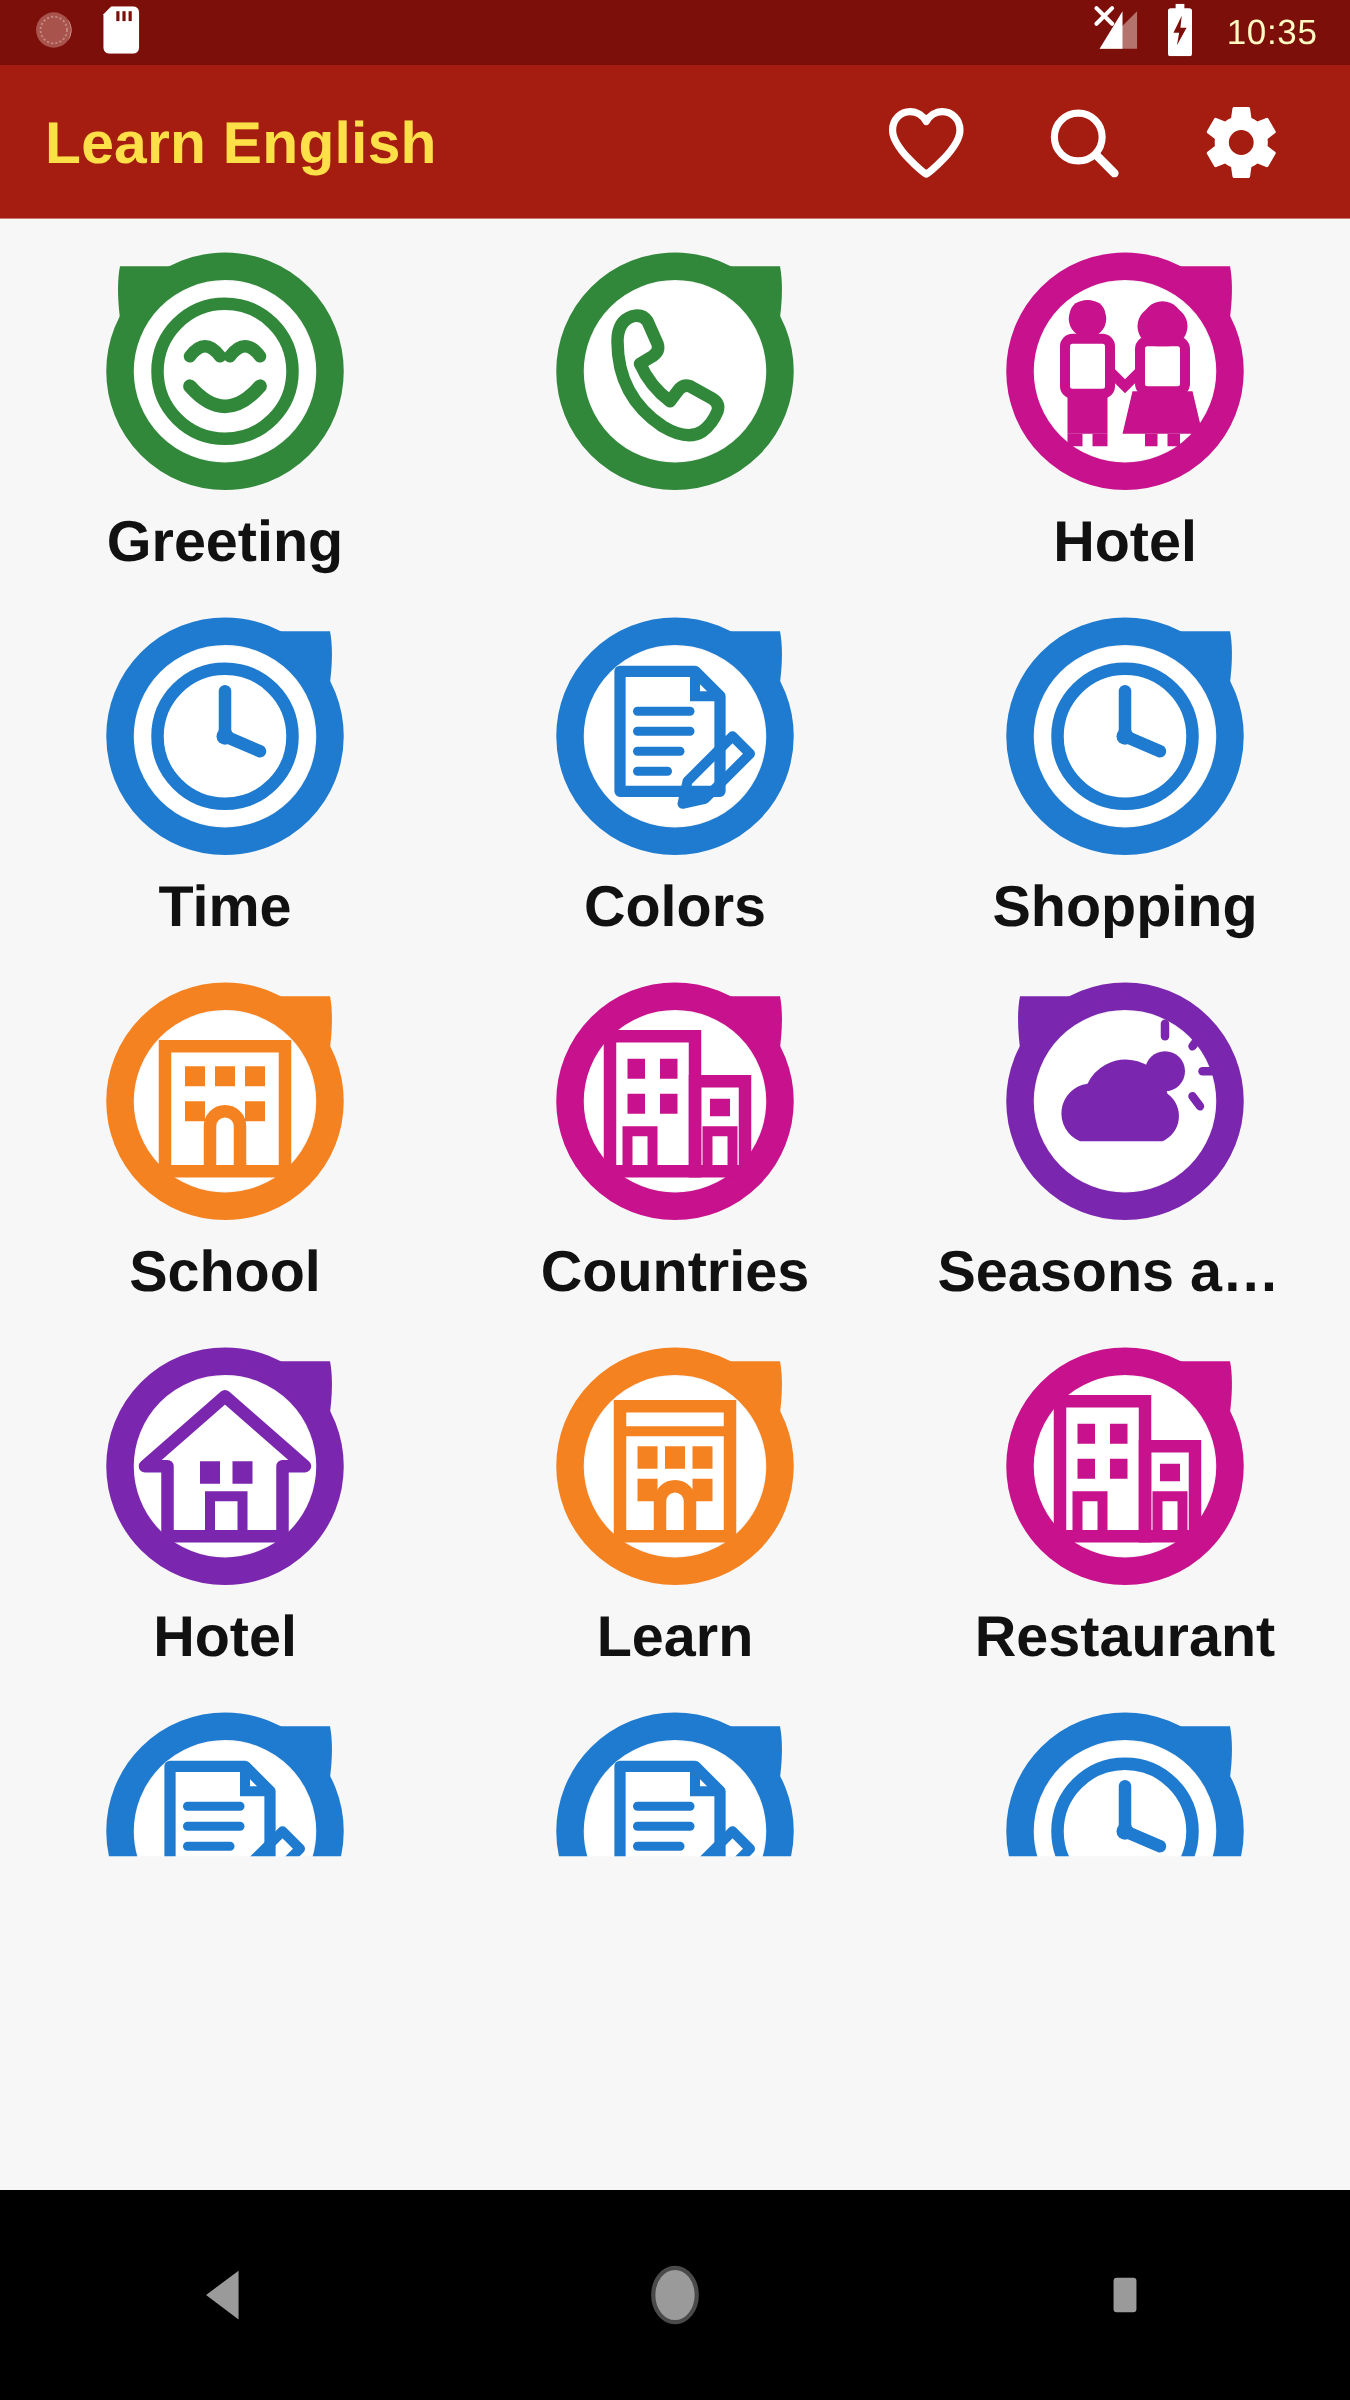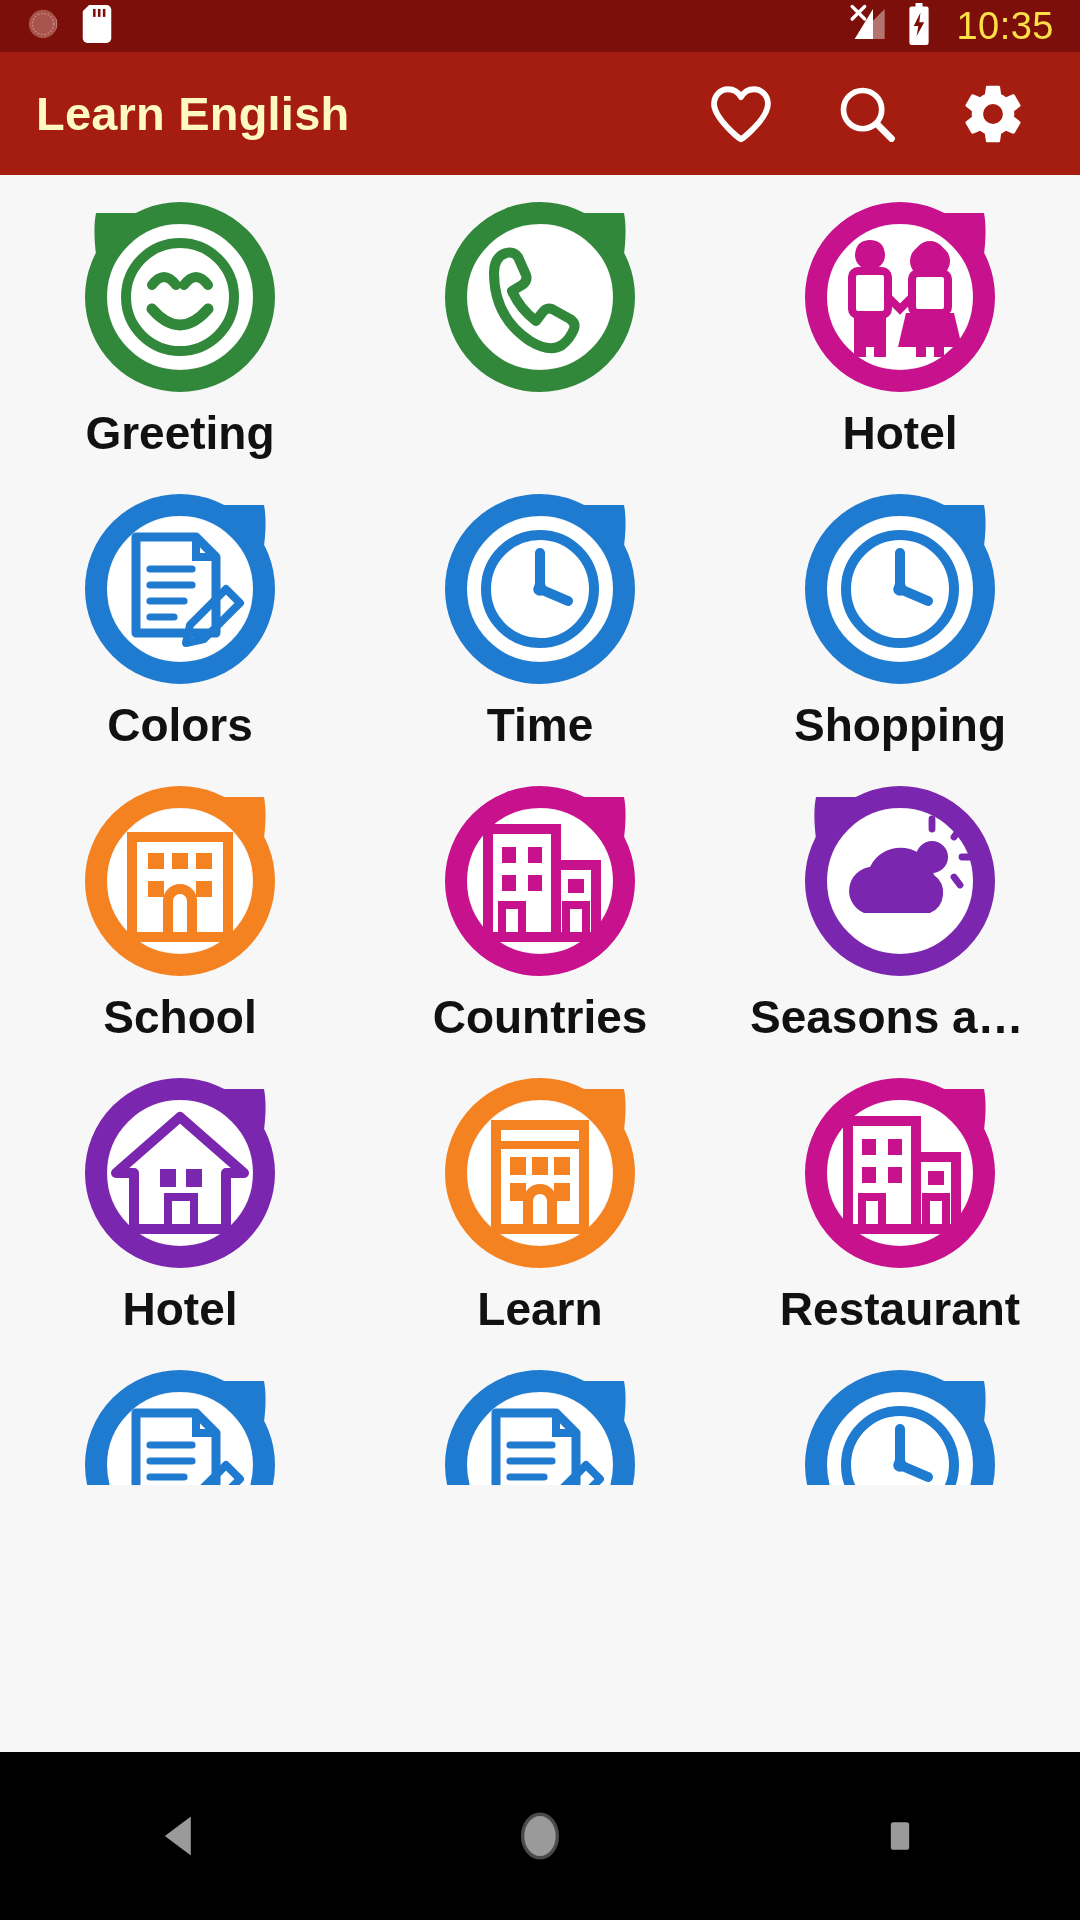--- a/index.html
+++ b/index.html
@@ -13,31 +13,31 @@
 
   
   .statusbar{
     position:absolute; top:0; left:0; width:1080px; height:52px;
     background:#7c0f0a; display:flex; align-items:center;
     padding:0 26px;
   }
   .sb-left{ display:flex; align-items:center; gap:22px; }
   .sb-right{ margin-left:auto; display:flex; align-items:center; gap:16px; }
   .sb-clock{
-    color:#fde047; font-size:38px; font-weight:400; letter-spacing:.5px;
+    color:#fef9c3; font-size:28px; font-weight:400; letter-spacing:.5px;
     margin-left:8px; line-height:1;text-align:center;
   }
 
   
   .appbar{
     position:absolute; top:52px; left:0; width:1080px; height:123px;
     background:#a51c10; display:flex; align-items:center; padding:0 36px;
   }
   .app-title{
-    color:#fef9c3; font-size:47px; font-weight:700; letter-spacing:.2px;
+    color:#fde047; font-size:47px; font-weight:700; letter-spacing:.2px;
     white-space:nowrap;
   }
   .appbar-actions{ margin-left:auto; display:flex; align-items:center; gap:52px; padding-right:14px;}
   .act{ width:74px; height:74px; display:flex; align-items:center; justify-content:center; cursor:pointer;}
 
   
   .content{
     position:absolute; top:175px; left:0; width:1080px; height:1577px;
     background:#f7f7f7; overflow:hidden;
   }
@@ -174,44 +174,44 @@
       </g>
     </svg></div>
           <div class="cell-label">Hotel</div>
         </div>
         <div class="cell">
           <div class="cell-icon"><svg viewBox="0 0 100 100" width="200" height="200">
       <circle cx="50" cy="50" r="42" fill="none" stroke="#1f7bd0" stroke-width="11"></circle>
       <path d="M92 8 L50 8 C70 12 86 28 88 48 C92 34 94 18 92 8 Z" fill="#1f7bd0"></path>
       <circle cx="50" cy="50" r="36" fill="#ffffff"></circle>
 
+      <circle cx="50" cy="50" r="27" fill="none" stroke="#1f7bd0" stroke-width="5"></circle>
+      <line x1="50" y1="50" x2="50" y2="32" stroke="#1f7bd0" stroke-width="5" stroke-linecap="round"></line>
+      <line x1="50" y1="50" x2="64" y2="56" stroke="#1f7bd0" stroke-width="5" stroke-linecap="round"></line>
+      <circle cx="50" cy="50" r="3.4" fill="#1f7bd0"></circle>
+    </svg></div>
+          <div class="cell-label">Time</div>
+        </div>
+        <div class="cell">
+          <div class="cell-icon"><svg viewBox="0 0 100 100" width="200" height="200">
+      <circle cx="50" cy="50" r="42" fill="none" stroke="#1f7bd0" stroke-width="11"></circle>
+      <path d="M92 8 L50 8 C70 12 86 28 88 48 C92 34 94 18 92 8 Z" fill="#1f7bd0"></path>
+      <circle cx="50" cy="50" r="36" fill="#ffffff"></circle>
+
       <path d="M28 24 h30 l10 10 v38 h-40 z" fill="none" stroke="#1f7bd0" stroke-width="4.5" stroke-linejoin="round"></path>
       <path d="M58 24 v10 h10" fill="none" stroke="#1f7bd0" stroke-width="4"></path>
       <g stroke="#1f7bd0" stroke-width="3.6" stroke-linecap="round">
         <line x1="35" y1="40" x2="56" y2="40"></line>
                 <line x1="35" y1="48" x2="56" y2="48"></line>
         <line x1="35" y1="56" x2="52" y2="56"></line>
                 <line x1="35" y1="64" x2="47" y2="64"></line>
       </g>
       <path d="M55 68 l18 -18 l7 7 l-18 18 l-9 2 z" fill="none" stroke="#1f7bd0" stroke-width="4" stroke-linejoin="round"></path>
     </svg></div>
           <div class="cell-label">Colors</div>
-        </div>
-        <div class="cell">
-          <div class="cell-icon"><svg viewBox="0 0 100 100" width="200" height="200">
-      <circle cx="50" cy="50" r="42" fill="none" stroke="#1f7bd0" stroke-width="11"></circle>
-      <path d="M92 8 L50 8 C70 12 86 28 88 48 C92 34 94 18 92 8 Z" fill="#1f7bd0"></path>
-      <circle cx="50" cy="50" r="36" fill="#ffffff"></circle>
-
-      <circle cx="50" cy="50" r="27" fill="none" stroke="#1f7bd0" stroke-width="5"></circle>
-      <line x1="50" y1="50" x2="50" y2="32" stroke="#1f7bd0" stroke-width="5" stroke-linecap="round"></line>
-      <line x1="50" y1="50" x2="64" y2="56" stroke="#1f7bd0" stroke-width="5" stroke-linecap="round"></line>
-      <circle cx="50" cy="50" r="3.4" fill="#1f7bd0"></circle>
-    </svg></div>
-          <div class="cell-label">Time</div>
         </div>
         <div class="cell">
           <div class="cell-icon"><svg viewBox="0 0 100 100" width="200" height="200">
       <circle cx="50" cy="50" r="42" fill="none" stroke="#1f7bd0" stroke-width="11"></circle>
       <path d="M92 8 L50 8 C70 12 86 28 88 48 C92 34 94 18 92 8 Z" fill="#1f7bd0"></path>
       <circle cx="50" cy="50" r="36" fill="#ffffff"></circle>
 
       <circle cx="50" cy="50" r="27" fill="none" stroke="#1f7bd0" stroke-width="5"></circle>
       <line x1="50" y1="50" x2="50" y2="32" stroke="#1f7bd0" stroke-width="5" stroke-linecap="round"></line>
       <line x1="50" y1="50" x2="64" y2="56" stroke="#1f7bd0" stroke-width="5" stroke-linecap="round"></line>

